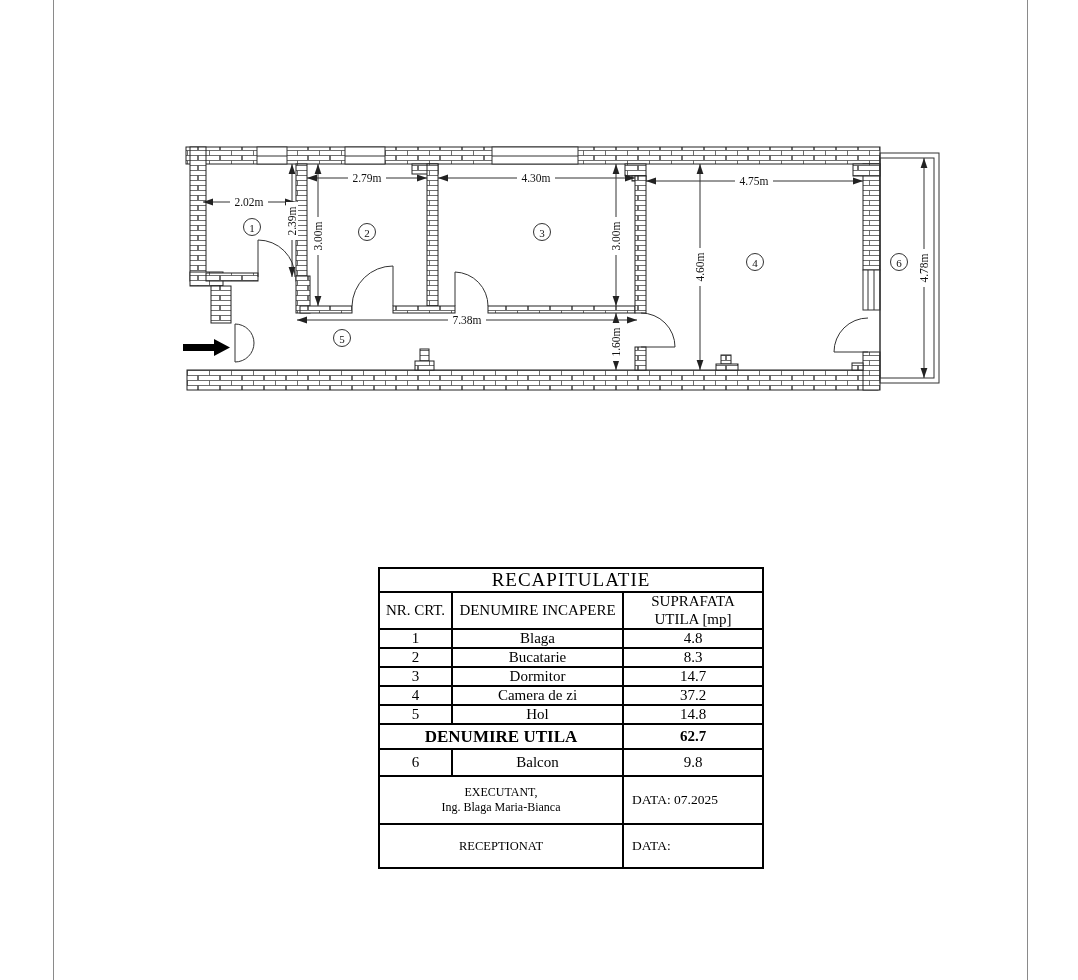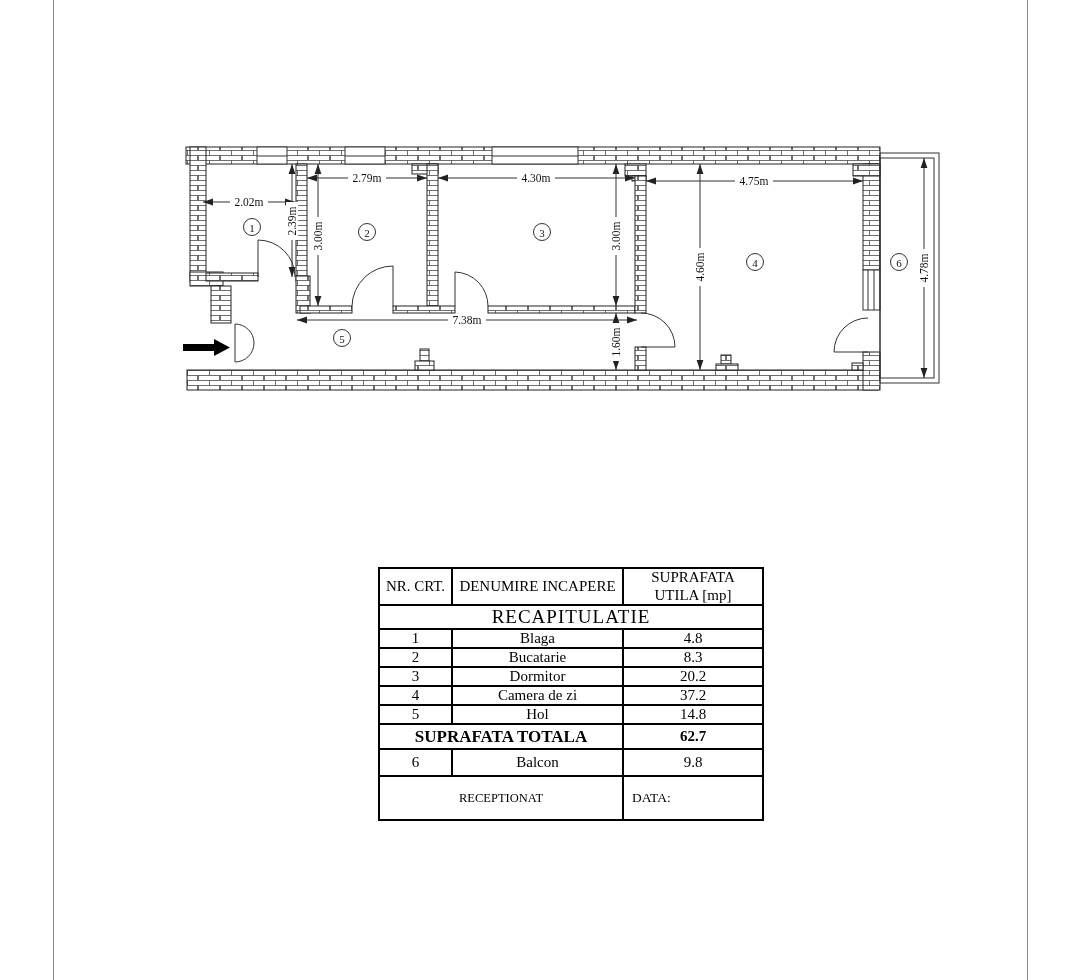--- a/index.html
+++ b/index.html
@@ -185,64 +185,71 @@
   </svg>
 
   <table id="recap">
     <colgroup>
         <col style="width:73px">
         <col style="width:171px">
         <col style="width:140px">
       </colgroup>
     <tbody>
         <tr>
+      <td colspan="3" class="title-cell">RECAPITULATIE</td>
+    </tr>
+    <tr>
       <td class="head-cell">NR. CRT.</td>
       <td class="head-cell">DENUMIRE INCAPERE</td>
       <td class="head-cell">
         <span>SUPRAFATA</span><br>
         <span>UTILA [mp]</span>
       </td>
     </tr>
-    <tr>
-      <td colspan="3" class="title-cell">RECAPITULATIE</td>
-    </tr>
     <tr class="data-row">
       <td>1</td>
       <td>Blaga</td>
       <td>4.8</td>
     </tr>
     <tr class="data-row">
       <td>2</td>
       <td>Bucatarie</td>
       <td>8.3</td>
     </tr>
     <tr class="data-row">
       <td>3</td>
       <td>Dormitor</td>
-      <td>20.2</td>
+      <td>14.7</td>
     </tr>
     <tr class="data-row">
       <td>4</td>
       <td>Camera de zi</td>
       <td>37.2</td>
     </tr>
     <tr class="data-row">
       <td>5</td>
       <td>Hol</td>
       <td>14.8</td>
     </tr>
     <tr class="bold-row">
-      <td colspan="2">SUPRAFATA TOTALA</td>
+      <td colspan="2">DENUMIRE UTILA</td>
       <td class="val">62.7</td>
     </tr>
     <tr class="balcon-row">
       <td>6</td>
       <td>Balcon</td>
       <td>9.8</td>
     </tr>
+    <tr class="exec-row">
+      <td colspan="2">
+        <span>EXECUTANT,</span><br>
+        <span>Ing. Blaga Maria-Bianca</span>
+      </td>
+      <td class="data-cell">DATA: 07.2025</td>
+    </tr>
     <tr class="recep-row">
       <td colspan="2">RECEPTIONAT</td>
       <td class="data-cell">DATA:</td>
     </tr>
   </tbody>
     </table>
 
 </div>
 
 </body></html>

